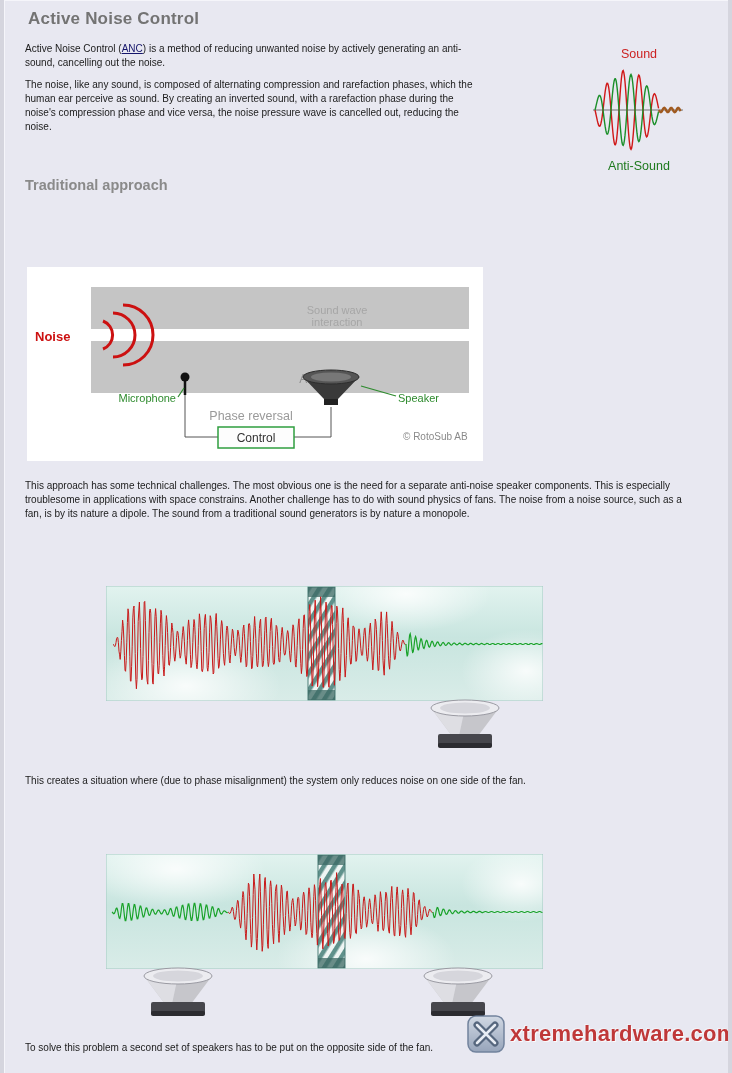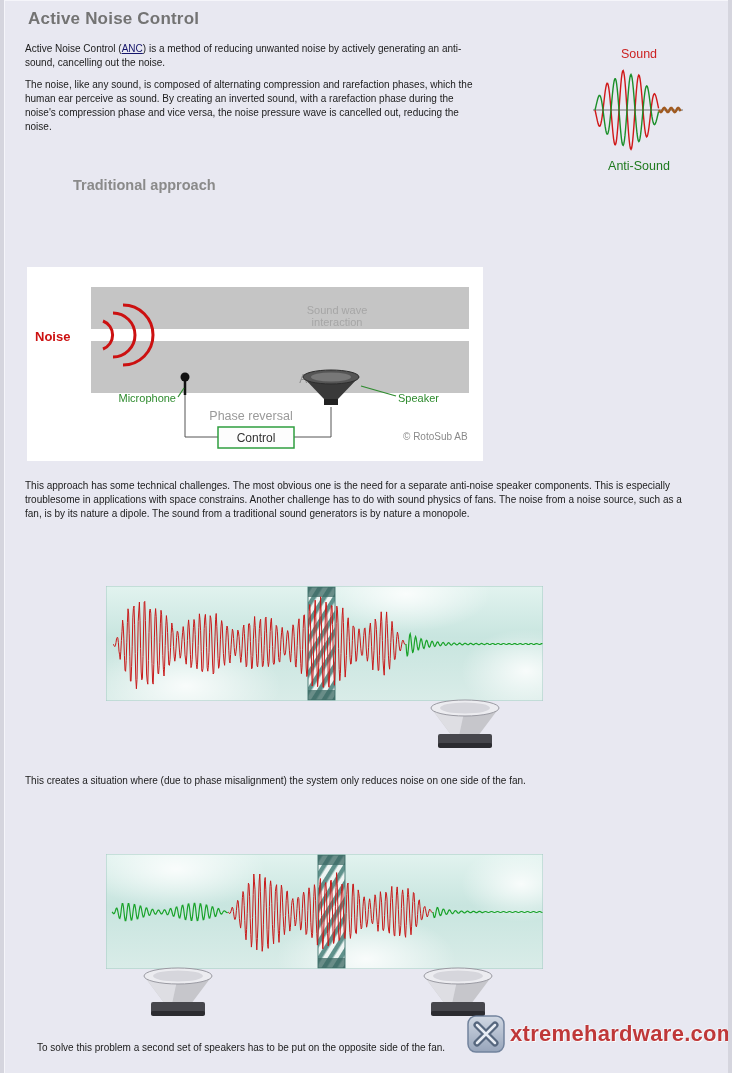--- a/index.html
+++ b/index.html
@@ -18,32 +18,32 @@
   .intro-text { position:absolute; left:20px; top:41px; width:452px; }
   .intro-text p + p { margin-top:8px; }
   .anc-link { color:#15156b; text-decoration:underline; cursor:pointer; }
   .wave-fig { position:absolute; left:566px; top:38px; width:120px; text-align:center; }
   .wave-fig svg { display:block; margin:2px auto; }
   .wave-label { font-size:12.5px; }
   .lbl-sound { color:#cc2222; }
   .lbl-anti { color:#1e7a1e; }
   .section-heading {
     position:absolute; left:20px; top:176px;
-    font-size:14.5px; font-weight:bold; color:#8a8a8a;margin-left:48px;
+    font-size:14.5px; font-weight:bold; color:#8a8a8a;
   }
   .p-history   { position:absolute; left:20px; top:202px; width:660px; }
   .anc-diagram {
     position:absolute; left:14px; top:258px; width:456px; height:194px;
     background:#14b8a6;
   }
   .p-challenges{ position:absolute; left:20px; top:478px; width:660px; }
   .fig-duct1   { position:absolute; left:93px;  top:577px; }
   .p-phase     { position:absolute; left:20px; top:773px; width:660px; }
   .fig-duct2   { position:absolute; left:93px;  top:845px; }
-  .p-solution  { position:absolute; left:20px; top:1040px; width:660px;margin-left:12px; }
+  .p-solution  { position:absolute; left:20px; top:1040px; width:660px; }
   figure { margin:8px; }
   svg { font-family:"Liberation Sans", sans-serif; display:block; }
   .watermark {
     position:absolute; left:462px; top:1014px; z-index:5;
     display:flex; align-items:center; gap:5px; opacity:.86;
   }
   .wm-text {
     font-size:22px; font-weight:bold; color:#b91c1c; letter-spacing:.3px;
     text-shadow:1px 1px 0 rgba(255,255,255,.95), -1px -1px 0 rgba(255,255,255,.55);
   }

